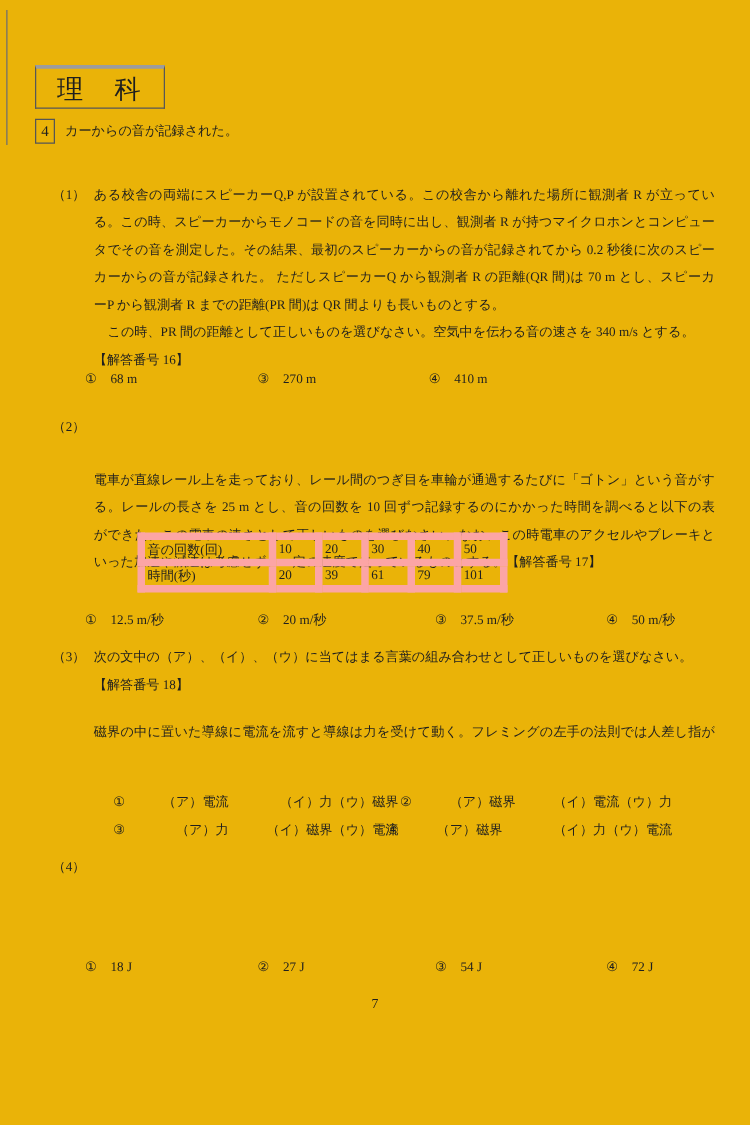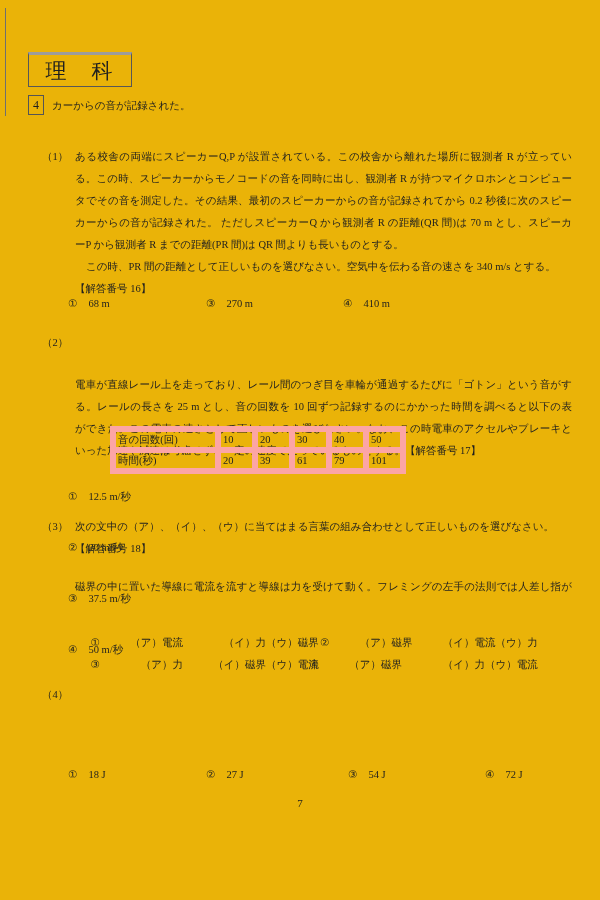--- a/index.html
+++ b/index.html
@@ -23,21 +23,21 @@
   .sec-prompt { position: absolute; left: 52px; top: 97px; line-height: 18px; white-space: nowrap; }
   .qlabel { position: absolute; left: 42px; line-height: 22px; white-space: nowrap; }
   .qtext { position: absolute; left: 75px; width: 497px; }
   .line { line-height: 22px; white-space: nowrap; }
   .jline { line-height: 22px; text-align: justify; text-align-last: justify; }
   .indent { padding-left: 11px; }
   .t-q1 { top: 146px; } .t-q2 { top: 332px; margin-top: 42px; } .t-q3a { top: 516px; }
   .t-q3b { top: 576px; } .t-q4 { top: 684px; }
   .l-q1 { top: 146px; } .l-q2 { top: 332px; } .l-q3 { top: 516px; } .l-q4 { top: 684px; }
   .opts { position: absolute; left: 68px; display: flex; line-height: 22px; white-space: nowrap; gap: 29px; }
-  .o-q1 { top: 293px; } .o-q2 { top: 486px; flex-direction: column; } .o-q4 { top: 764px; justify-content: center; }
+  .o-q1 { top: 293px; } .o-q2 { top: 486px; } .o-q4 { top: 764px; justify-content: center; }
   .opt { display: inline-block; }
   .w1 { width: 109px; } .w2 { width: 113px; } .w3 { width: 108px; }
   .onum { margin-right: 11px; }
   .opts3 {
     position: absolute; left: 68px; top: 632px;
     display: grid; grid-template-columns: 219px 1fr; line-height: 22px; white-space: nowrap; text-align: right;
   }
   .onum3 { display: inline-block; width: 32px; }
   .p { display: inline-block; width: 83px; }
   .p.last { width: auto; }

